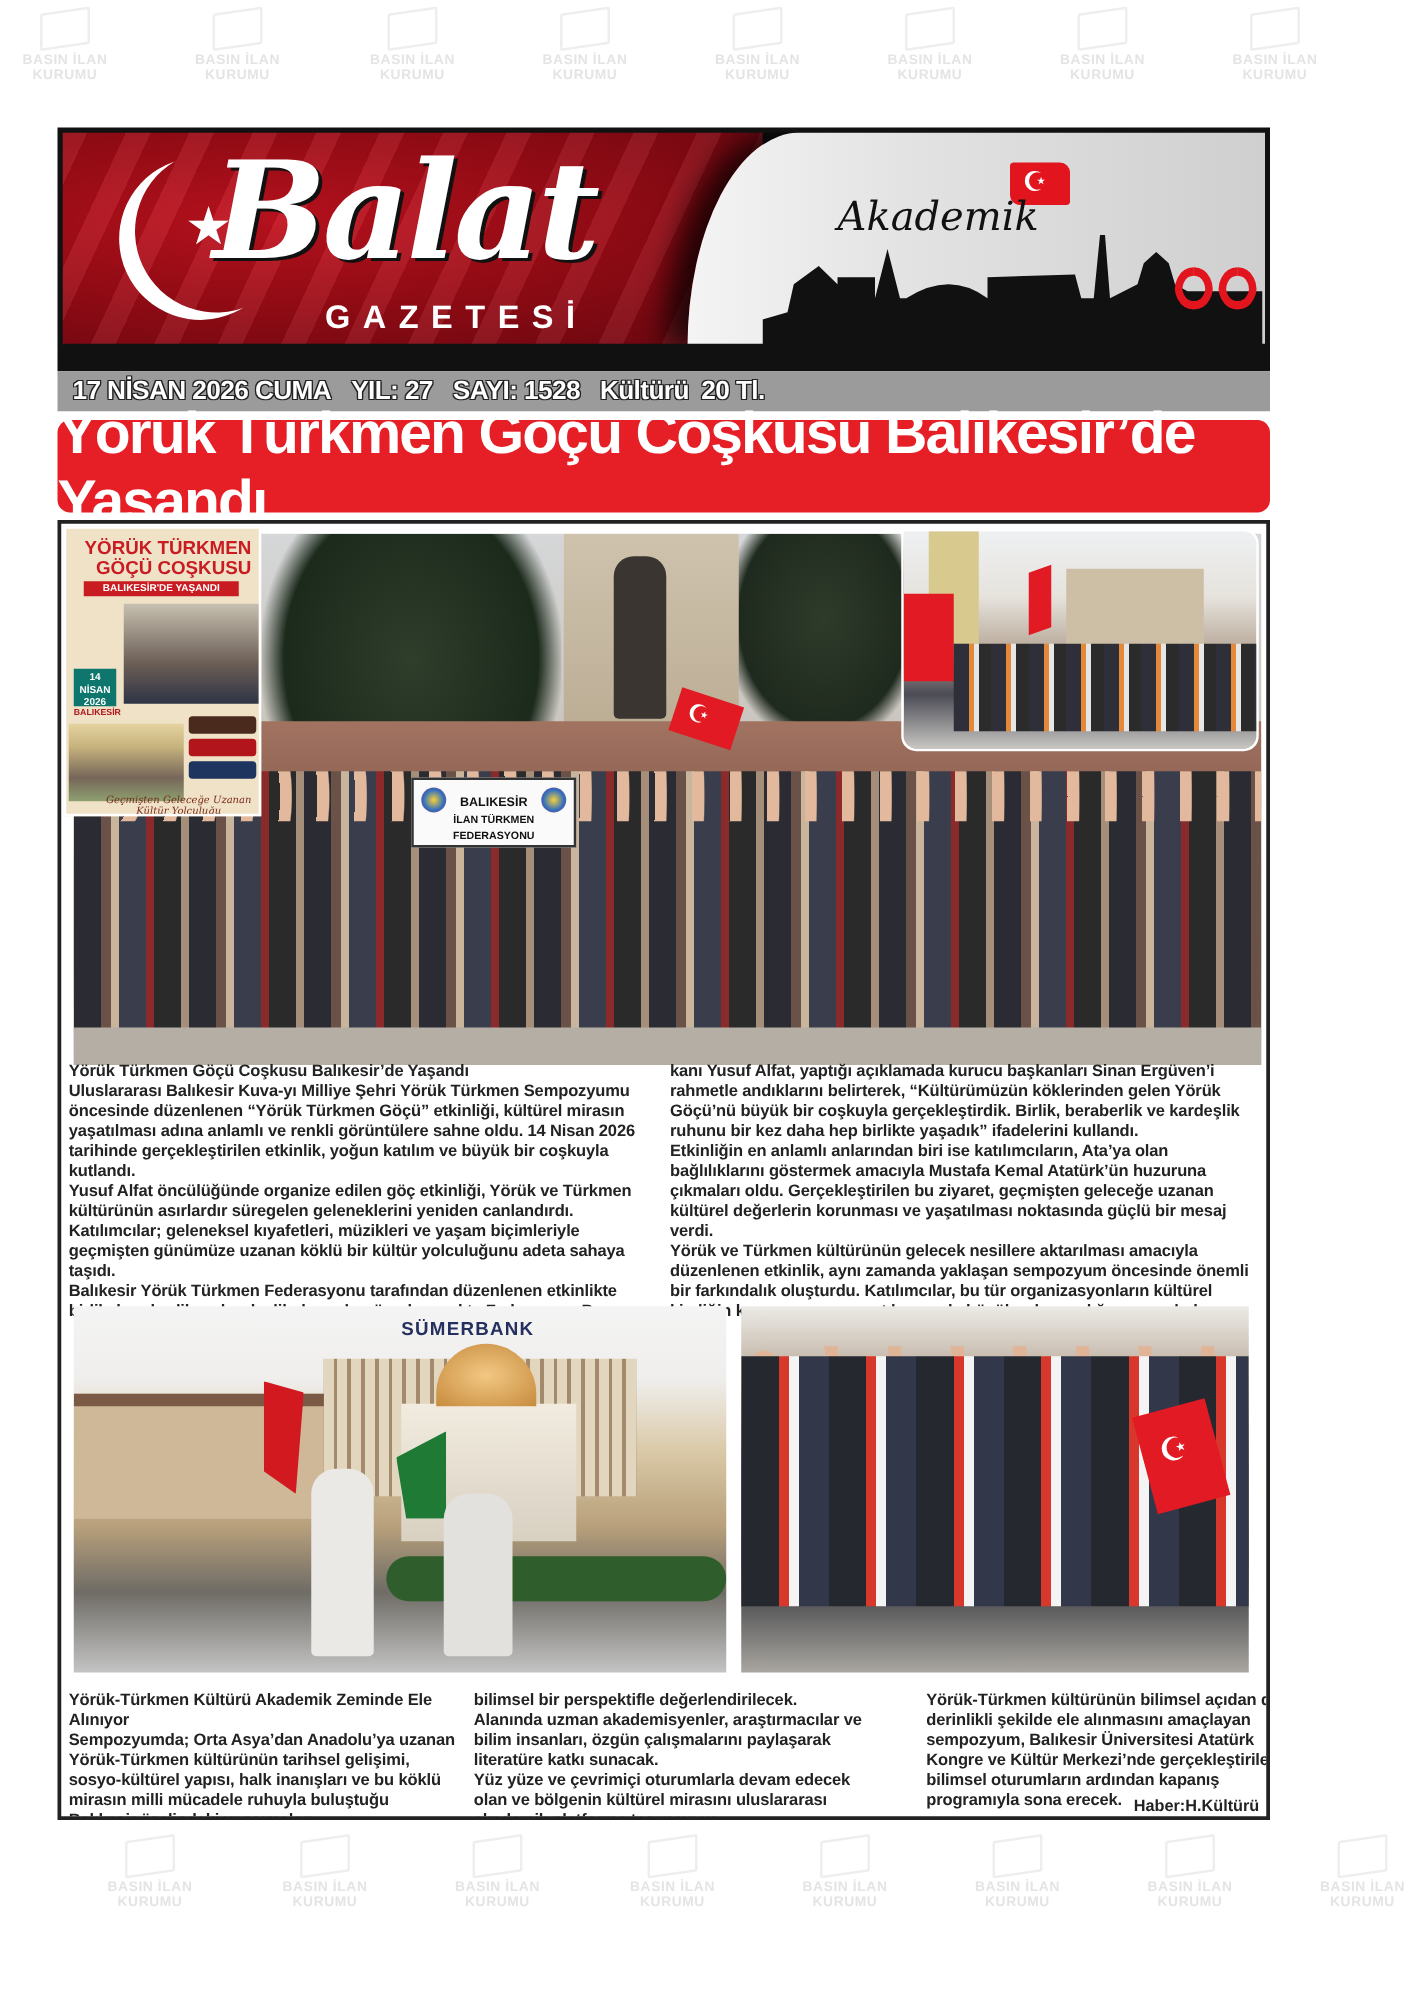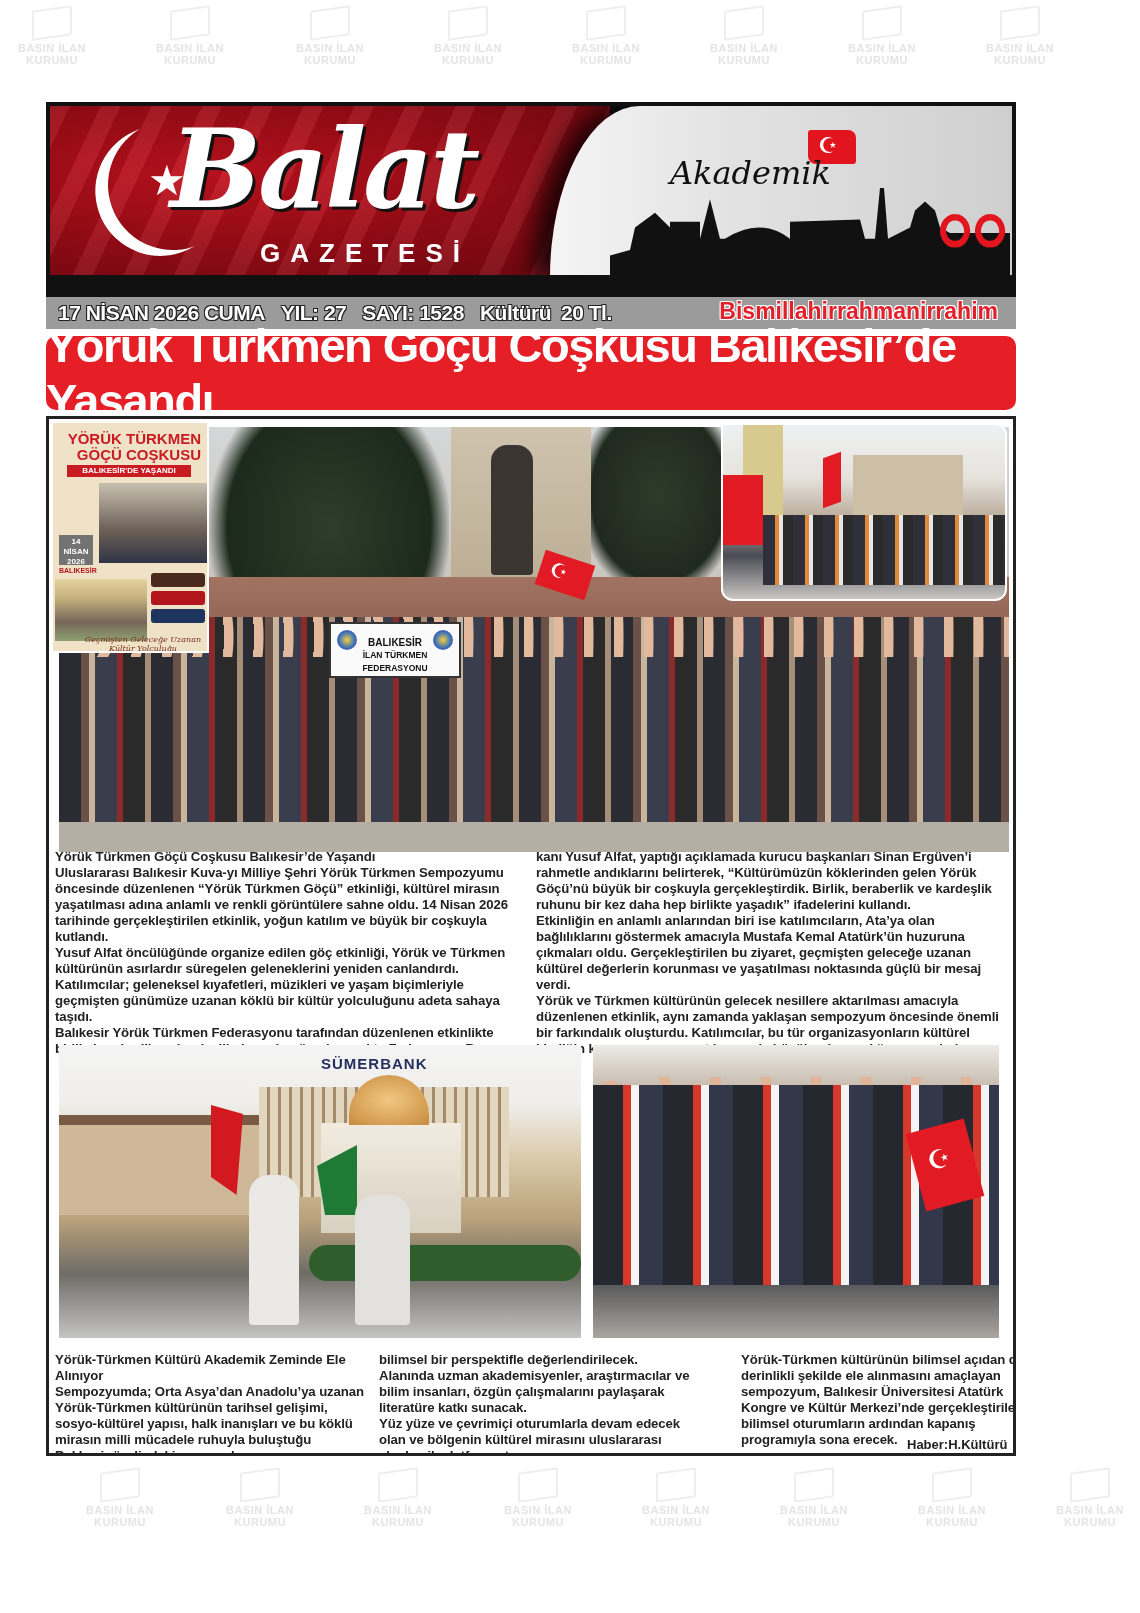--- a/index.html
+++ b/index.html
@@ -62,21 +62,21 @@
   .ph-main .ground{position:absolute;left:0;bottom:0;width:950px;height:30px;background:#b5aea4}
   .banner{position:absolute;left:270px;top:195px;width:132px;height:56px;background:#fafafa;border:2px solid #333;
     display:flex;flex-direction:column;align-items:center;justify-content:center;font-weight:bold;font-size:10px;color:#111;text-align:center;line-height:13px}
   .banner-logo{position:absolute;top:6px;width:20px;height:20px;border-radius:50%;background:radial-gradient(#f5d03b,#2d6cc2 60%,#e33 100%)}
   .red-flag-main{position:absolute;left:480px;top:130px;width:52px;height:36px;background:#e11a23;transform:rotate(18deg)}
   .red-flag-main span{position:absolute;left:10px;top:4px;color:#fff;font-size:20px}
 
   .inset-poster{position:absolute;left:2px;top:2px;width:158px;height:232px;background:#efe2c7;border:2px solid #fff;z-index:2;overflow:hidden}
   .poster-title{position:absolute;left:8px;top:8px;width:140px;font-weight:bold;color:#c91c22;font-size:15px;line-height:16px;text-align:right}
   .poster-sub{position:absolute;left:14px;top:42px;width:124px;height:12px;background:#c91c22;color:#fff;font-size:8px;font-weight:bold;text-align:center;line-height:12px}
-  .poster-date{position:absolute;left:6px;top:112px;width:34px;height:30px;background:#737373;color:#fff;font-size:8px;font-weight:bold;text-align:center;line-height:10px;padding-top:2px}
+  .poster-date{position:absolute;left:6px;top:112px;width:34px;height:30px;background:#0f766e;color:#fff;font-size:8px;font-weight:bold;text-align:center;line-height:10px;padding-top:2px}
   .poster-photo{position:absolute;left:46px;top:60px;width:108px;height:80px;background:linear-gradient(180deg,#c7c0b0,#6b5e55 60%,#2f3446)}
   .poster-photo2{position:absolute;left:2px;top:144px;width:92px;height:62px;background:linear-gradient(180deg,#e4d3a0,#c6b27d 30%,#766659 70%,#8ea070)}
   .poster-box{position:absolute;left:98px;width:54px;height:14px;border-radius:3px}
   .poster-foot{position:absolute;left:30px;top:212px;width:120px;color:#7a2b1c;font-family:"DejaVu Serif",serif;font-style:italic;font-size:8px;line-height:9px;text-align:center}
 
   .inset-march{position:absolute;left:672px;top:4px;width:286px;height:178px;border-radius:0 12px 12px 12px;z-index:2;border:2px solid #fff;overflow:hidden;
     background:linear-gradient(180deg,#eef0f2 0%,#e6e3dd 30%,#b8a898 55%,#4b4b55 75%,#c9c7c3 100%)}
   .inset-march .bld1{position:absolute;left:20px;top:0;width:40px;height:90px;background:#d8c98e}
   .inset-march .bld2{position:absolute;left:130px;top:30px;width:110px;height:70px;background:#cdbfa6}
   .inset-march .flag1{position:absolute;left:0;top:50px;width:40px;height:70px;background:#e11a23}
@@ -220,21 +220,20 @@
     <div class="mast-bar"></div>
   </div>
 </header>
 
 <div class="dateline">
   <span>17 NİSAN 2026 CUMA</span>
   <span>YIL: 27</span>
   <span>SAYI: 1528</span>
   <span style="margin-right:10px">Kültürü</span>
   <span>20 Tl.</span>
-  <div class="bism">Bismillahirrahmanirrahim</div>
 </div>
 
 <h1 class="headline">Yörük Türkmen Göçü Coşkusu Balıkesir’de Yaşandı</h1>
 
 <section class="frame">
 
   <div class="photo ph-main">
     <div class="trees-l"></div>
       <div class="trees-r"></div>
     <div class="monument"></div>

